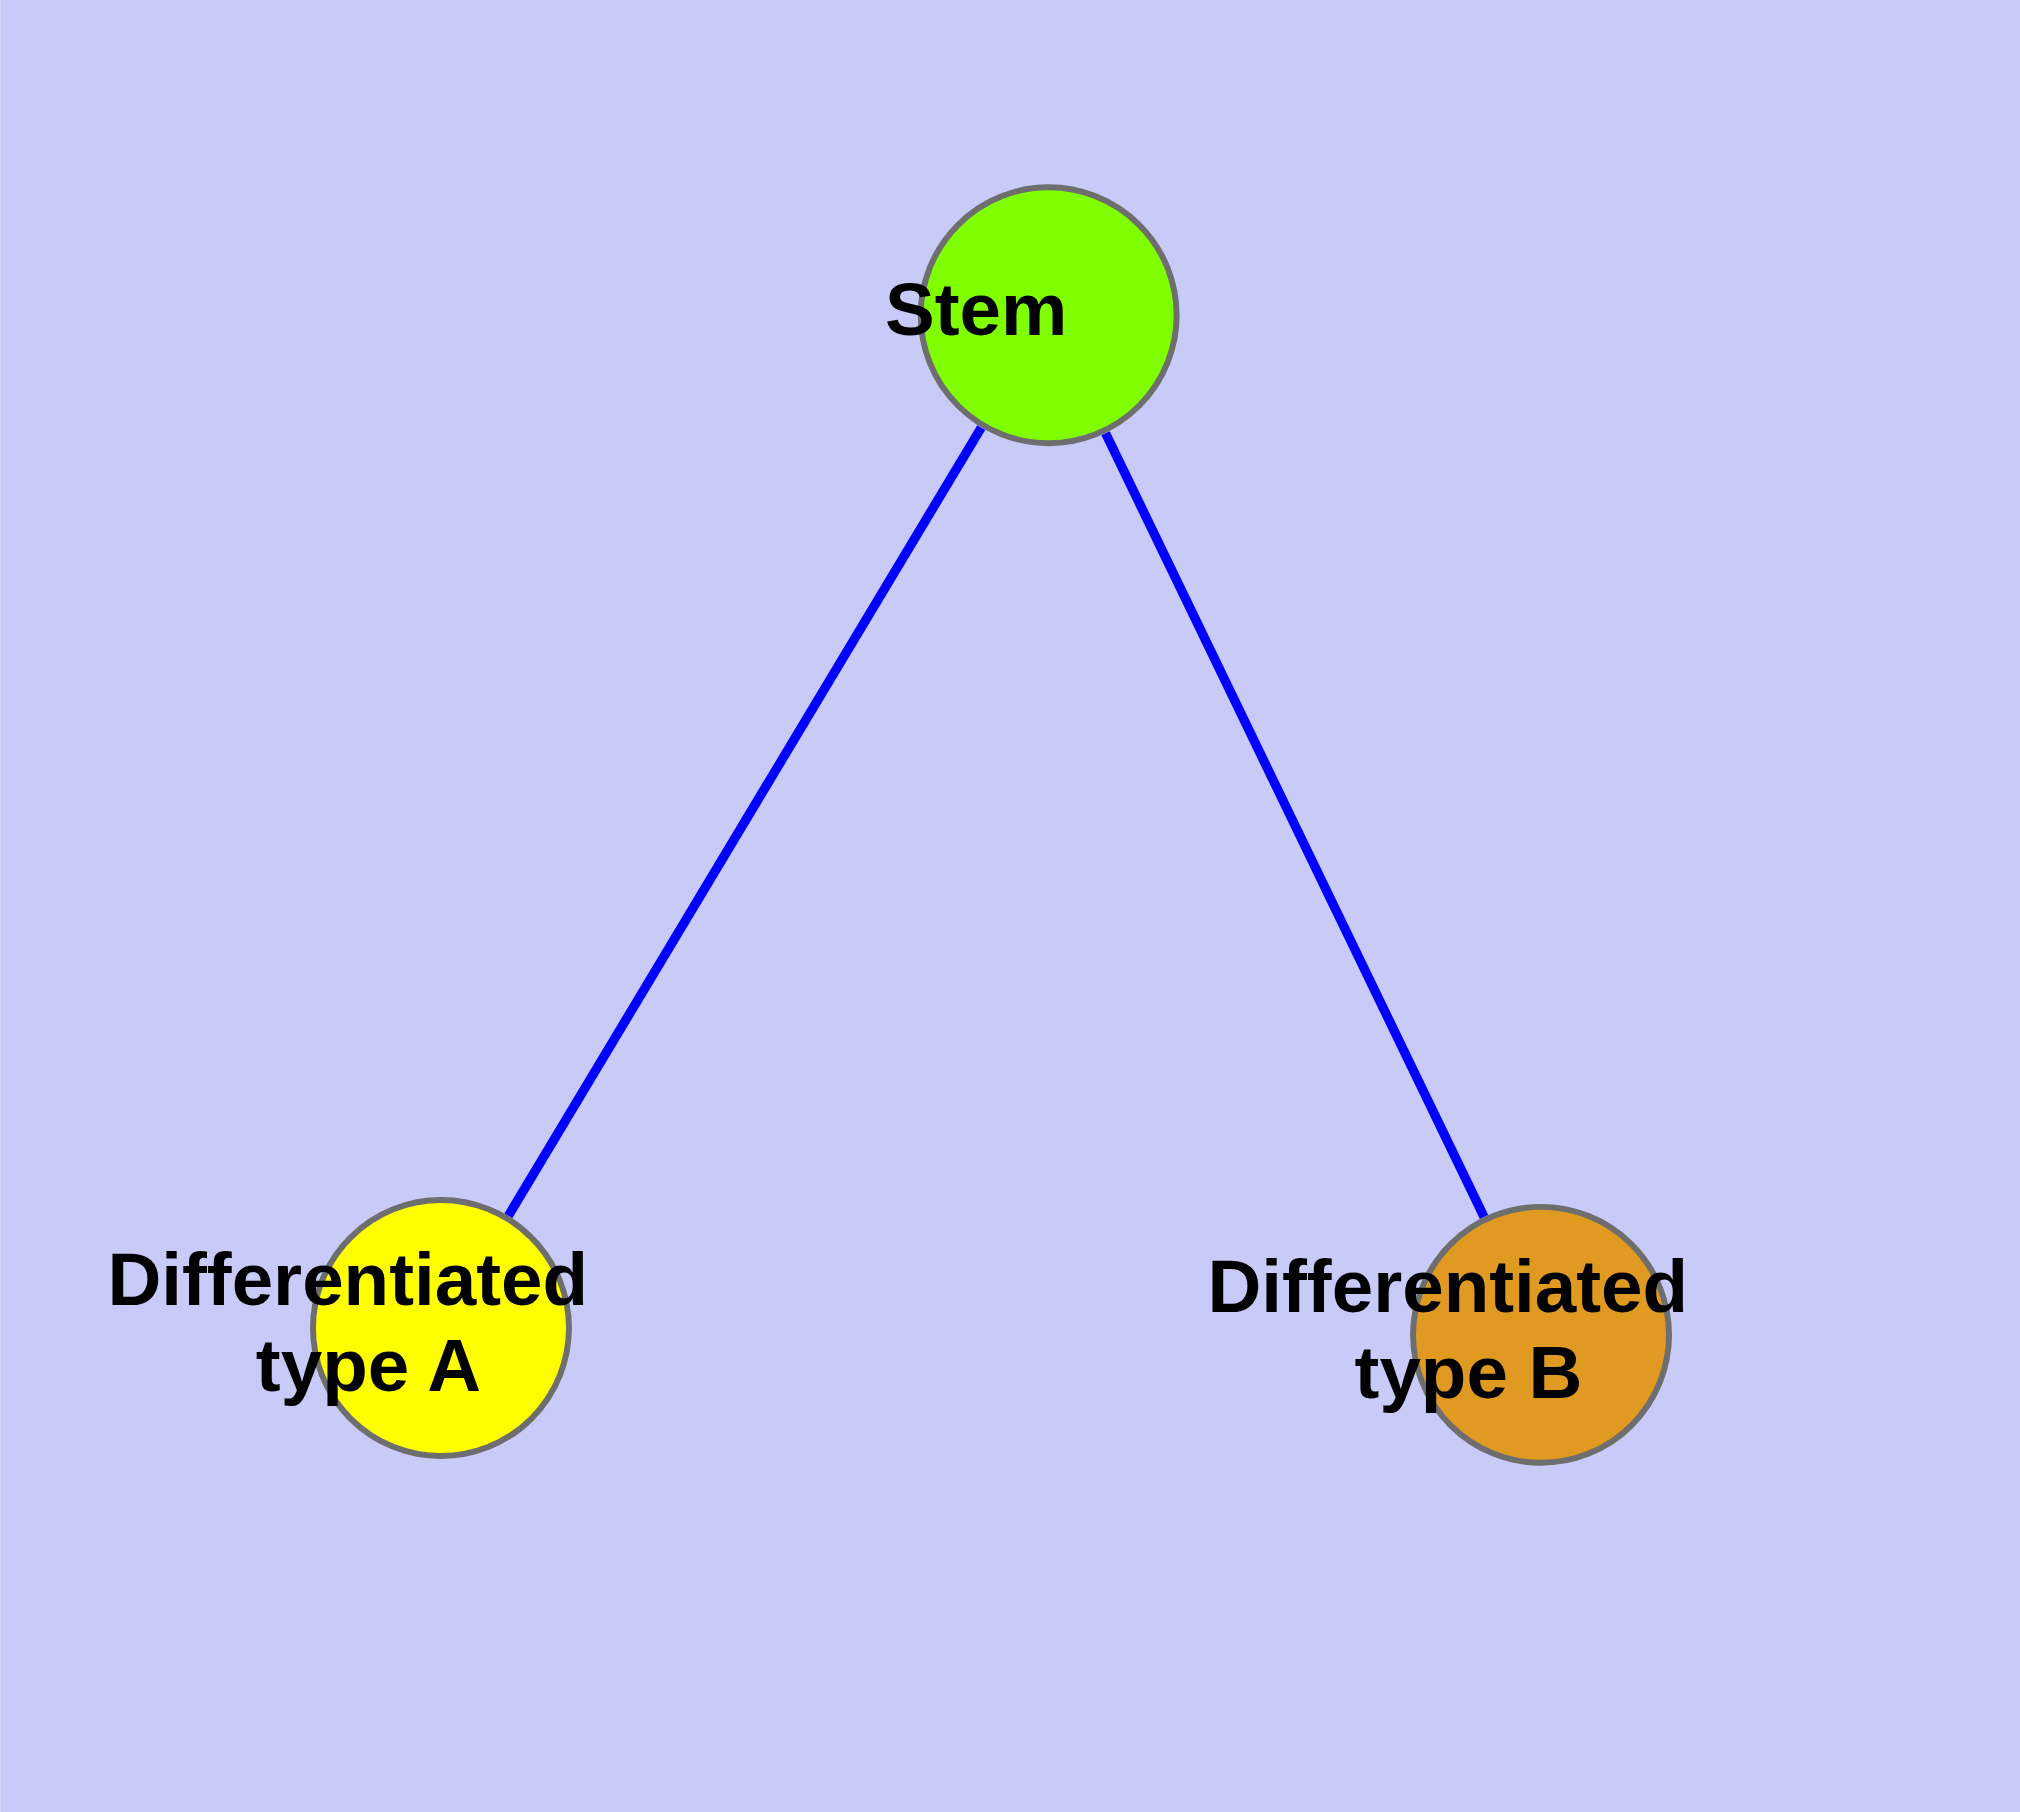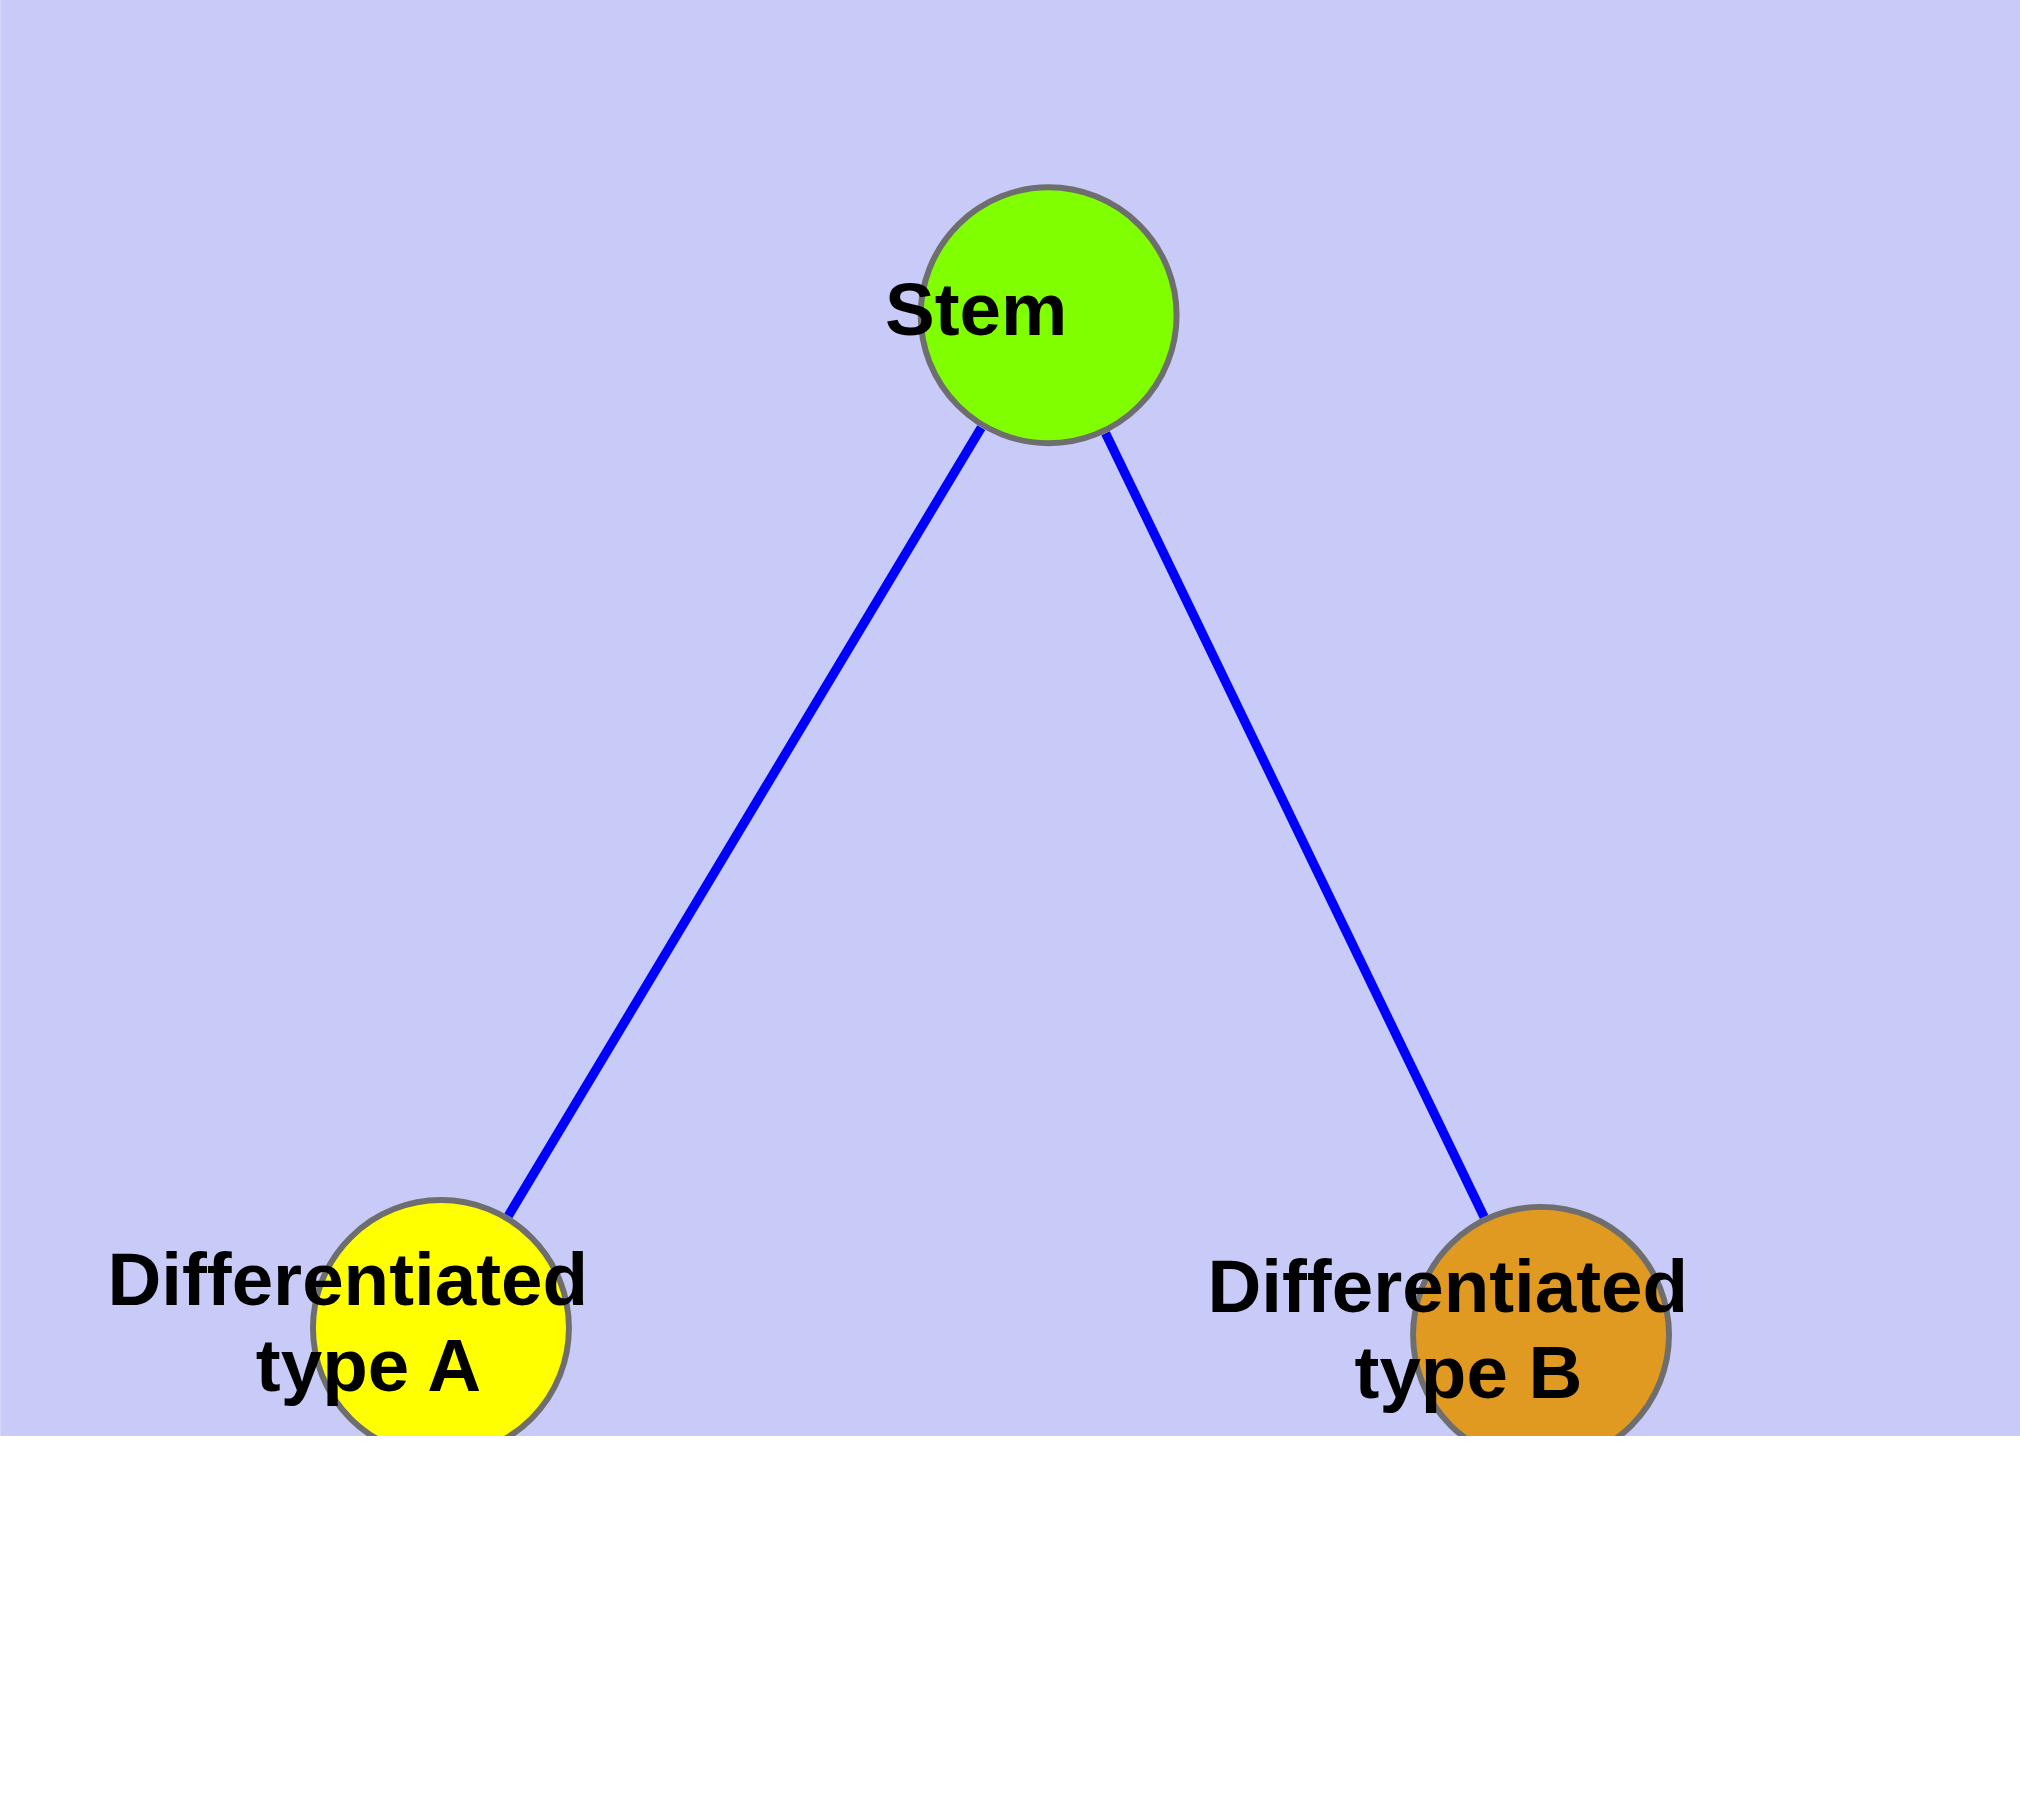--- a/index.html
+++ b/index.html
@@ -28,21 +28,21 @@
     font-weight: bold;
     fill: #000000;
     text-anchor: middle;
     dominant-baseline: middle;
     white-space: pre;
   }
 </style>
 </head>
 <body>
 
-<div id="canvas" style="width: 2021px; height: 1436px;">
+<div id="canvas" style="width: 2021px; height: 1812px;">
 
   <svg id="graph-svg" viewBox="0 0 2384 2138" xmlns="http://www.w3.org/2000/svg" style="width: 2021px; height: 1812px;">
 
     <rect id="bg-rect" x="0" y="0" width="2384" height="2138" fill="#c8cbf8"></rect>
 
     <g>
       <line id="edge-stem-diff_a" x1="1157.510405786447" y1="504.4826570225881" x2="599.4895942135529" y2="1434.517342977412" stroke="#0000ff" stroke-width="11" stroke-linecap="butt"></line>
       <line id="edge-stem-diff_b" x1="1304.1913686460907" y1="511.1242968696164" x2="1750.8086313539093" y2="1435.8757031303837" stroke="#0000ff" stroke-width="11" stroke-linecap="butt"></line>
     </g>
 

